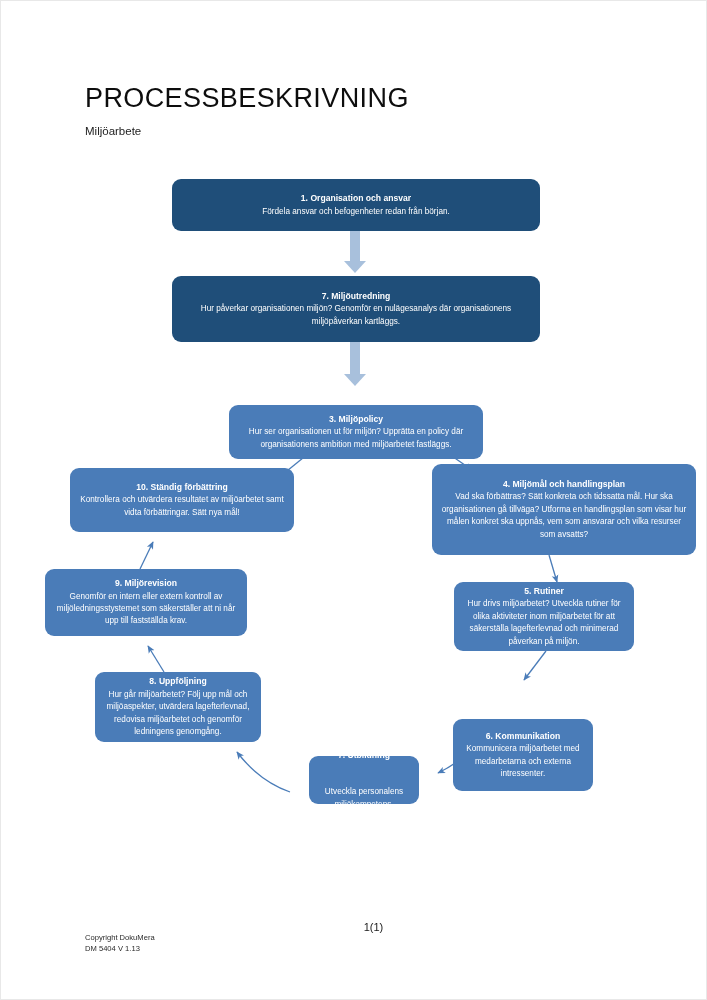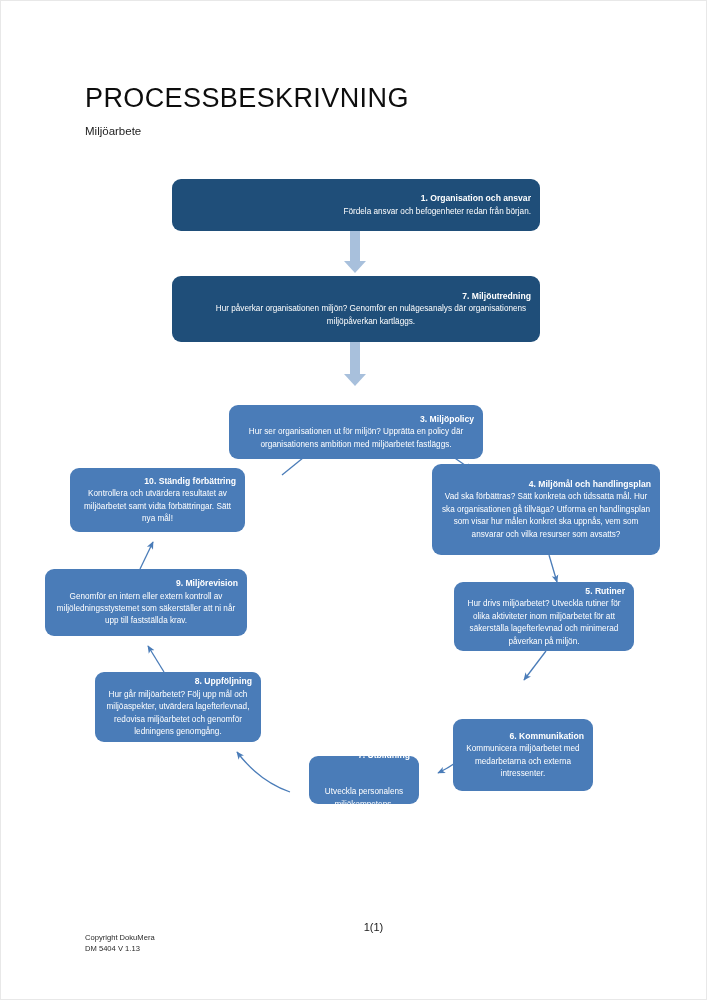--- a/index.html
+++ b/index.html
@@ -44,21 +44,21 @@
   }
   
   .node {
     position: absolute;
     box-sizing: border-box;
     border-radius: 9px;
     color: #ffffff;
     text-align: center;
     display: flex;
     flex-direction: column;
-    align-items: flex-end;
+    align-items: center;
     justify-content: center;
     padding: 6px 9px;
   }
   .node .n-title {
     font-size: 8.6px;
     font-weight: 700;
     line-height: 12.5px;
     margin-bottom: 1px;
   }
   .node .n-body {
@@ -169,21 +169,21 @@
   <div class="node dark" style="left:171px; top:275px; width:368px; height:66px;">
     <div class="n-title">7. Miljöutredning</div>
     <div class="n-body" style="max-width:320px;">Hur påverkar organisationen miljön? Genomför en nulägesanalys där organisationens miljöpåverkan kartläggs.</div>
   </div>
 
   <div class="node light" style="left:228px; top:376px; width:254px; height:54px;margin-top:28px;">
     <div class="n-title">3. Miljöpolicy</div>
     <div class="n-body">Hur ser organisationen ut för miljön? Upprätta en policy där organisationens ambition med miljöarbetet fastläggs.</div>
   </div>
 
-  <div class="node light" style="left:431px; top:463px; width:228px; height:91px;">
+  <div class="node light" style="left:431px; top:463px; width:264px; height:91px;">
     <div class="n-title">4. Miljömål och handlingsplan</div>
     <div class="n-body">Vad ska förbättras? Sätt konkreta och tidssatta mål. Hur ska organisationen gå tillväga? Utforma en handlingsplan som visar hur målen konkret ska uppnås, vem som ansvarar och vilka resurser som avsatts?</div>
   </div>
 
   <div class="node light" style="left:453px; top:581px; width:180px; height:69px;">
     <div class="n-title">5. Rutiner</div>
     <div class="n-body">Hur drivs miljöarbetet? Utveckla rutiner för olika aktiviteter inom miljöarbetet för att säkerställa lagefterlevnad och minimerad påverkan på miljön.</div>
   </div>
 
   <div class="node light" style="left:452px; top:718px; width:140px; height:72px;">
@@ -199,21 +199,21 @@
   <div class="node light" style="left:94px; top:671px; width:166px; height:70px;">
     <div class="n-title">8. Uppföljning</div>
     <div class="n-body">Hur går miljöarbetet? Följ upp mål och miljöaspekter, utvärdera lagefterlevnad, redovisa miljöarbetet och genomför ledningens genomgång.</div>
   </div>
 
   <div class="node light" style="left:44px; top:568px; width:202px; height:67px;">
     <div class="n-title">9. Miljörevision</div>
     <div class="n-body">Genomför en intern eller extern kontroll av miljöledningsstystemet som säkerställer att ni når upp till fastställda krav.</div>
   </div>
 
-  <div class="node light" style="left:69px; top:467px; width:175px; height:64px;">
+  <div class="node light" style="left:69px; top:467px; width:224px; height:64px;">
     <div class="n-title">10. Ständig förbättring</div>
     <div class="n-body">Kontrollera och utvärdera resultatet av miljöarbetet samt vidta förbättringar. Sätt nya mål!</div>
   </div>
 
   <div id="page-number">1(1)</div>
   <div id="footer-left">
     <div>Copyright DokuMera</div>
     <div>DM 5404 V 1.13</div>
   </div>
 

